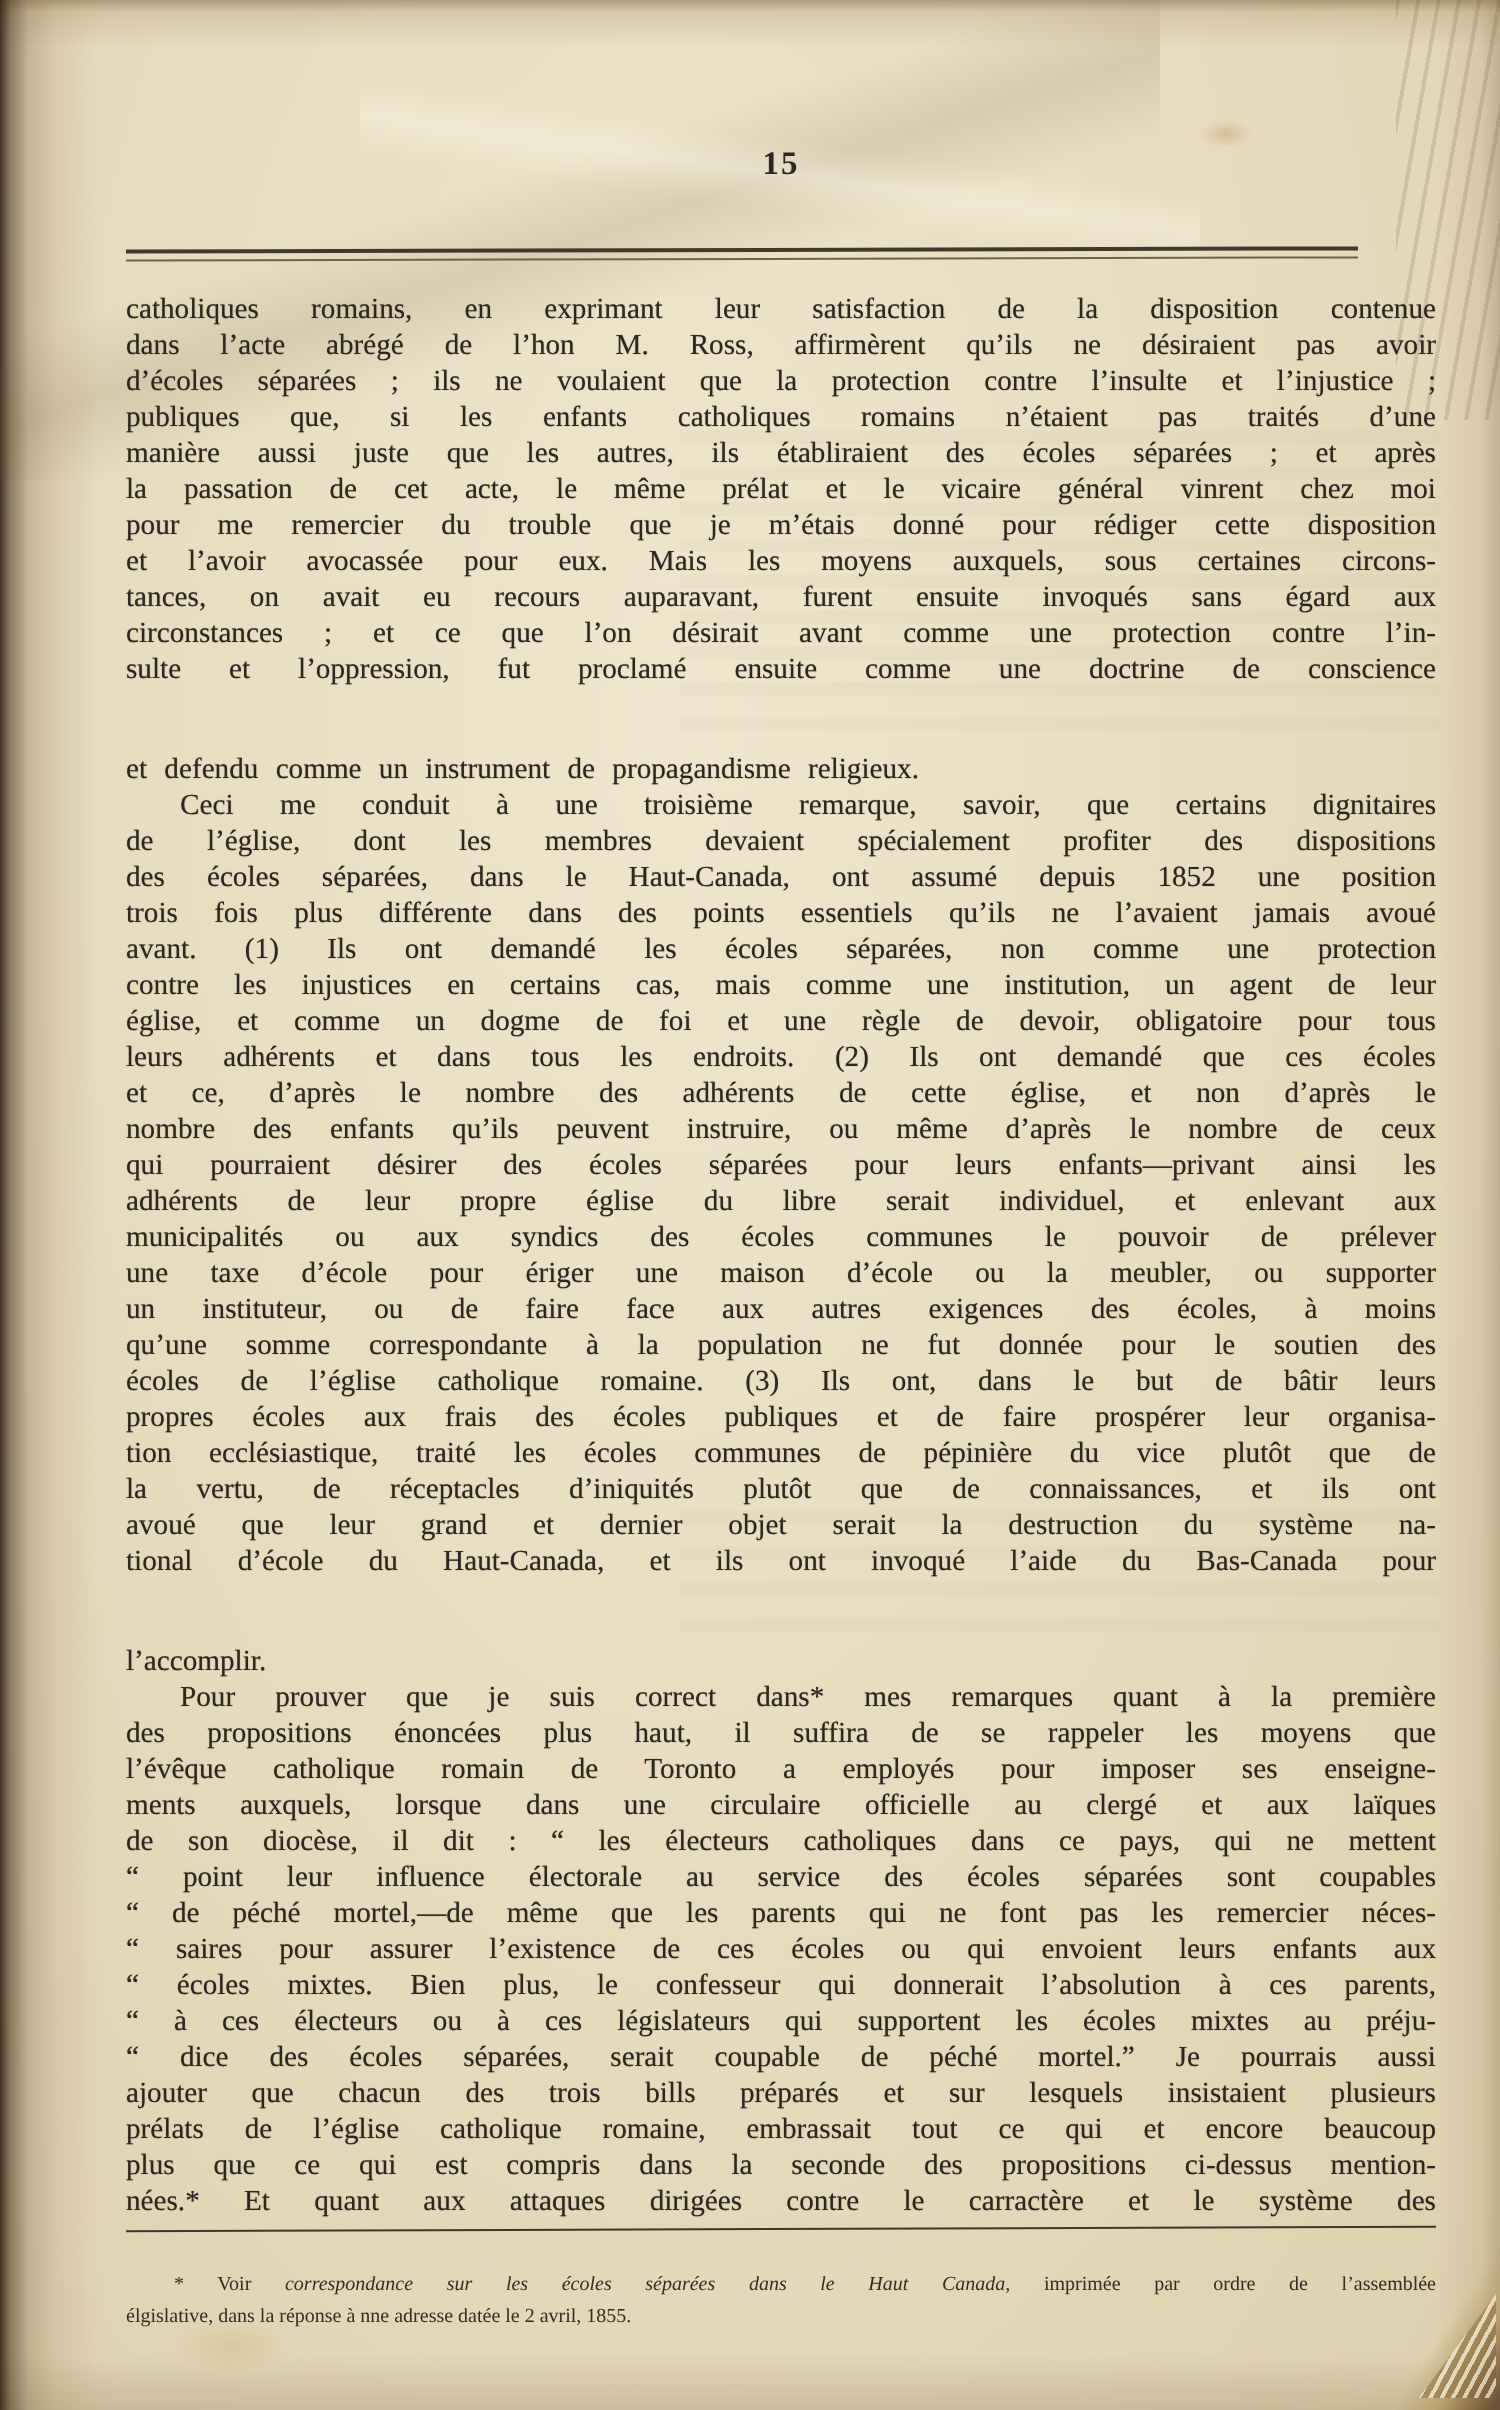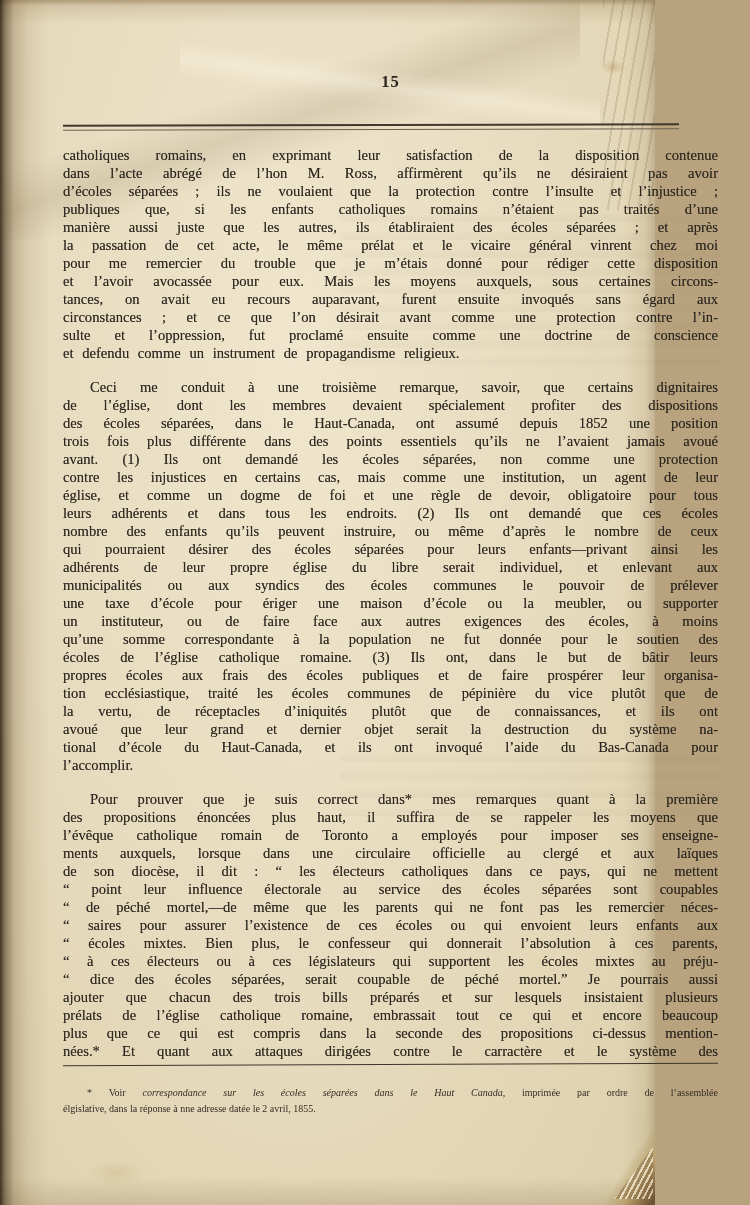--- a/index.html
+++ b/index.html
@@ -2,21 +2,21 @@
 <html><head>
 <meta charset="utf-8">
 <style>
   html,body{margin:0;padding:0;}
   body{
     width:750px;height:1205px;overflow:hidden;
     background:#b8a37e;
     font-family:"Liberation Serif","DejaVu Serif",serif;
   }
   .page{
-    position:relative;width:655px;height:1205px;
+    position:relative;width:750px;height:1205px;
     background-color:#e5dabc;
     background-image:
       linear-gradient(90deg, rgba(43,30,15,0.88) 0px, rgba(64,46,24,0.55) 5px, rgba(122,94,60,0.30) 14px, rgba(150,125,90,0.15) 28px, rgba(0,0,0,0) 50px),
       linear-gradient(270deg, rgba(120,95,58,0.32) 0px, rgba(140,112,75,0.14) 9px, rgba(0,0,0,0) 32px),
       linear-gradient(180deg, rgba(118,90,48,0.50) 0px, rgba(130,102,62,0.18) 6px, rgba(0,0,0,0) 24px),
       linear-gradient(0deg, rgba(122,98,62,0.22) 0px, rgba(0,0,0,0) 28px),
       radial-gradient(ellipse at 45% 30%, #efe6cd 0%, #e7dcbf 50%, #ddd0ad 100%);
   }
   .crease-topleft{
     position:absolute;top:0;left:0;width:580px;height:240px;pointer-events:none;
@@ -67,22 +67,22 @@
     transform:rotate(-0.15deg);
   }
   .body-text{
     margin-top:16px;font-size:14.6px;line-height:18px;
     text-rendering:optimizeLegibility;
   }
   .line{
     text-align:justify;text-align-last:justify;white-space:nowrap;
     text-shadow:0 0 0.5px rgba(44,38,28,0.55);
   }
-  .para--indent .line:first-child{text-indent:27px;margin-top:16px;}
-  .para--endshort .line:last-child{text-align-last:left;word-spacing:5px;white-space:normal;}
+  .para--indent .line:first-child{text-indent:27px;}
+  .para--endshort .line:last-child{text-align-last:left;word-spacing:5px;white-space:normal;margin-top:32px;}
   .footnote-rule{
     margin-top:4px;width:655px;border-top:1.5px solid #3d372c;
     transform:rotate(-0.2deg);
   }
   .footnote{
     margin-top:20px;font-size:10px;line-height:15.5px;color:#332d24;
   }
   .fn-line{text-align:justify;}
   .fn-first{text-indent:24px;text-align-last:justify;}
 </style>
@@ -122,20 +122,21 @@
         </div>
       <div class="para para--indent para--endshort">
           <div class="line">Ceci me conduit à une troisième remarque, savoir, que certains dignitaires</div>
           <div class="line">de l’église, dont les membres devaient spécialement profiter des dispositions</div>
           <div class="line">des écoles séparées, dans le Haut-Canada, ont assumé depuis 1852 une position</div>
           <div class="line">trois fois plus différente dans des points essentiels qu’ils ne l’avaient jamais avoué</div>
           <div class="line">avant. (1) Ils ont demandé les écoles séparées, non comme une protection</div>
           <div class="line">contre les injustices en certains cas, mais comme une institution, un agent de leur</div>
           <div class="line">église, et comme un dogme de foi et une règle de devoir, obligatoire pour tous</div>
           <div class="line">leurs adhérents et dans tous les endroits. (2) Ils ont demandé que ces écoles</div>
+          <div class="line">et ce, d’après le nombre des adhérents de cette église, et non d’après le</div>
           <div class="line">nombre des enfants qu’ils peuvent instruire, ou même d’après le nombre de ceux</div>
           <div class="line">qui pourraient désirer des écoles séparées pour leurs enfants—privant ainsi les</div>
           <div class="line">adhérents de leur propre église du libre serait individuel, et enlevant aux</div>
           <div class="line">municipalités ou aux syndics des écoles communes le pouvoir de prélever</div>
           <div class="line">une taxe d’école pour ériger une maison d’école ou la meubler, ou supporter</div>
           <div class="line">un instituteur, ou de faire face aux autres exigences des écoles, à moins</div>
           <div class="line">qu’une somme correspondante à la population ne fut donnée pour le soutien des</div>
           <div class="line">écoles de l’église catholique romaine. (3) Ils ont, dans le but de bâtir leurs</div>
           <div class="line">propres écoles aux frais des écoles publiques et de faire prospérer leur organisa-</div>
           <div class="line">tion ecclésiastique, traité les écoles communes de pépinière du vice plutôt que de</div>

